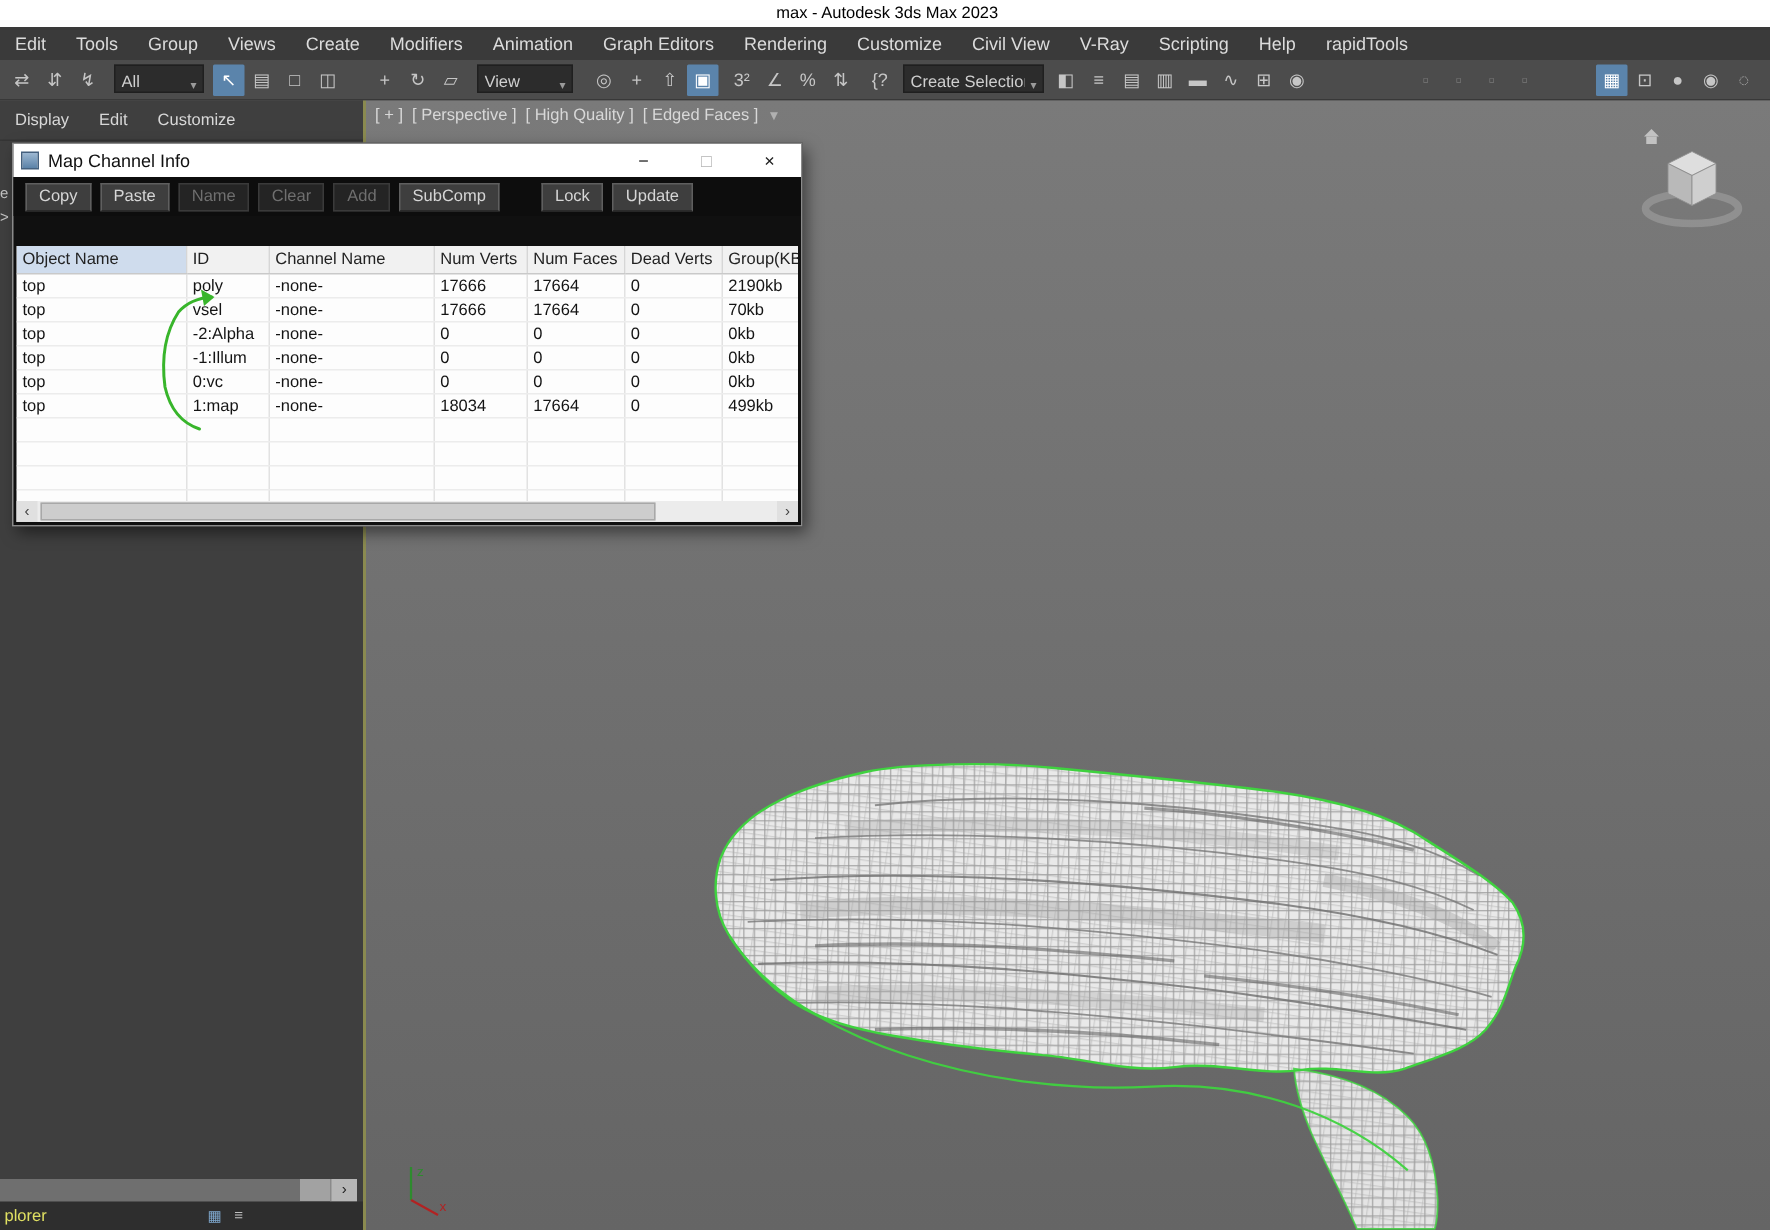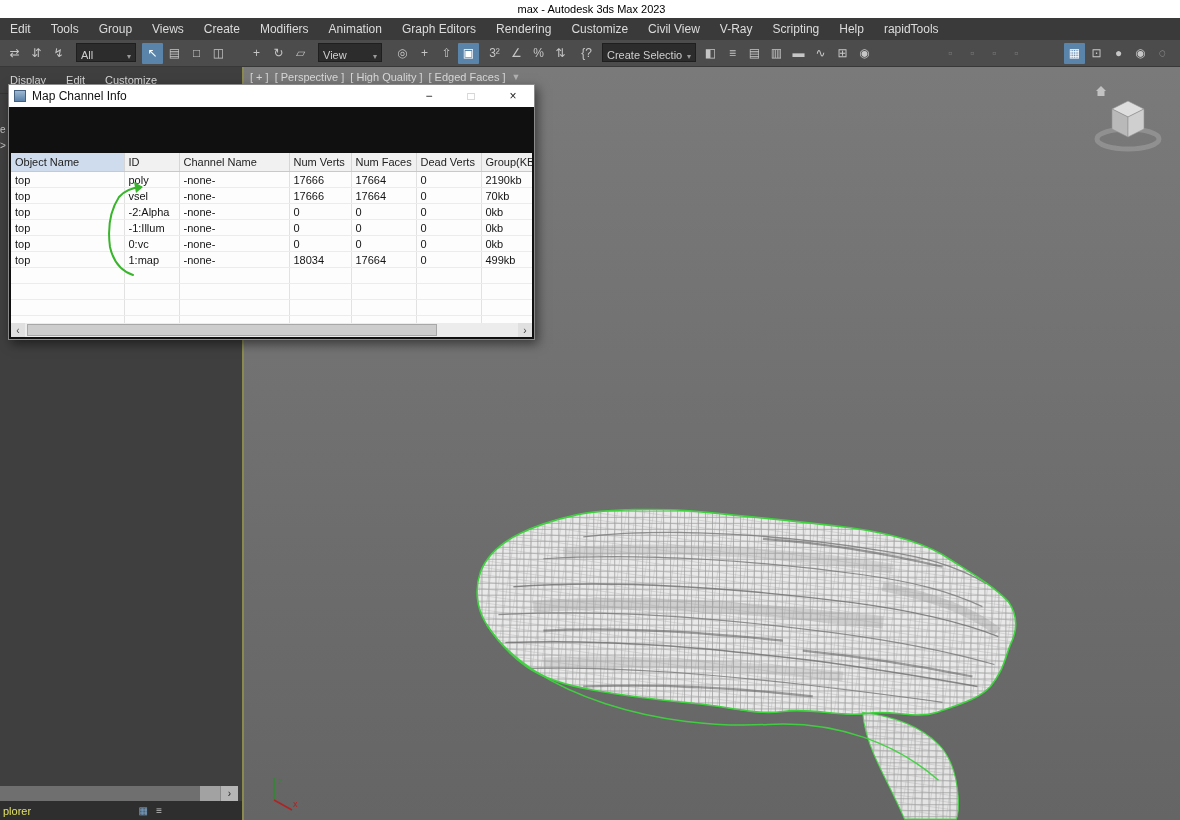--- a/index.html
+++ b/index.html
@@ -49,21 +49,21 @@
   .viewport{position:absolute;left:242px;top:67px;width:938px;height:753px;
             background:linear-gradient(#7a7a7a,#656565);border-left:2px solid #8a8a50;box-sizing:border-box;}
   .vp-label{position:absolute;left:6px;top:4px;display:flex;gap:6px;color:#d8d8d8;font-size:11px;z-index:3;align-items:center;}
   .vp-seg{white-space:nowrap;}
   .vp-caret{color:#b0b0b0;font-size:9px;}
   .mesh-svg{position:absolute;left:0;top:0;width:100%;height:100%;}
   .viewcube{position:absolute;right:12px;top:12px;width:80px;height:92px;z-index:3;}
   .axis-gizmo{position:absolute;left:16px;bottom:6px;width:44px;height:44px;z-index:3;}
 
   
-  .dialog{position:absolute;left:8px;top:84px;width:527px;height:256px;background:#101010;
+  .dialog{position:absolute;left:8px;top:95px;width:527px;height:256px;background:#101010;
           border:1px solid #8a8a8a;box-shadow:3px 4px 10px rgba(0,0,0,.5);z-index:10;box-sizing:border-box;}
   .dlg-title{height:22px;background:#ffffff;display:flex;align-items:center;padding-left:5px;}
   .dlg-icon{width:12px;height:12px;margin-right:6px;background:linear-gradient(#9db8d2,#5b82a8);
             border:1px solid #44607e;box-sizing:border-box;}
   .dlg-title-text{font-size:12px;color:#111;flex:1;}
   .dlg-controls{display:flex;height:100%;}
   .dlg-ctrl{width:42px;height:100%;display:flex;align-items:center;justify-content:center;
             font-size:12px;color:#222;}
   .dlg-ctrl.dim{color:#b4b4b4;}
   .dlg-toolbar{height:26px;background:#0d0d0d;display:flex;align-items:center;padding-left:8px;gap:6px;}
@@ -285,20 +285,30 @@
 <div class="dialog">
   <div class="dlg-title">
     <div class="dlg-icon"></div>
     <span class="dlg-title-text">Map Channel Info</span>
     <div class="dlg-controls">
       <div class="dlg-ctrl">−</div>
       <div class="dlg-ctrl dim">□</div>
       <div class="dlg-ctrl">×</div>
     </div>
   </div>
+  <div class="dlg-toolbar">
+      <div class="dbtn">Copy</div>
+      <div class="dbtn">Paste</div>
+      <div class="dbtn disabled">Name</div>
+      <div class="dbtn disabled">Clear</div>
+      <div class="dbtn disabled">Add</div>
+      <div class="dbtn">SubComp</div>
+      <div class="dbtn gap">Lock</div>
+      <div class="dbtn">Update</div>
+    </div>
   <div class="dlg-table-wrap">
     <table>
       <colgroup>
         <col style="width:113px">
           <col style="width:55px">
           <col style="width:110px">
         <col style="width:62px">
           <col style="width:65px">
           <col style="width:65px">
           <col style="width:53px">

